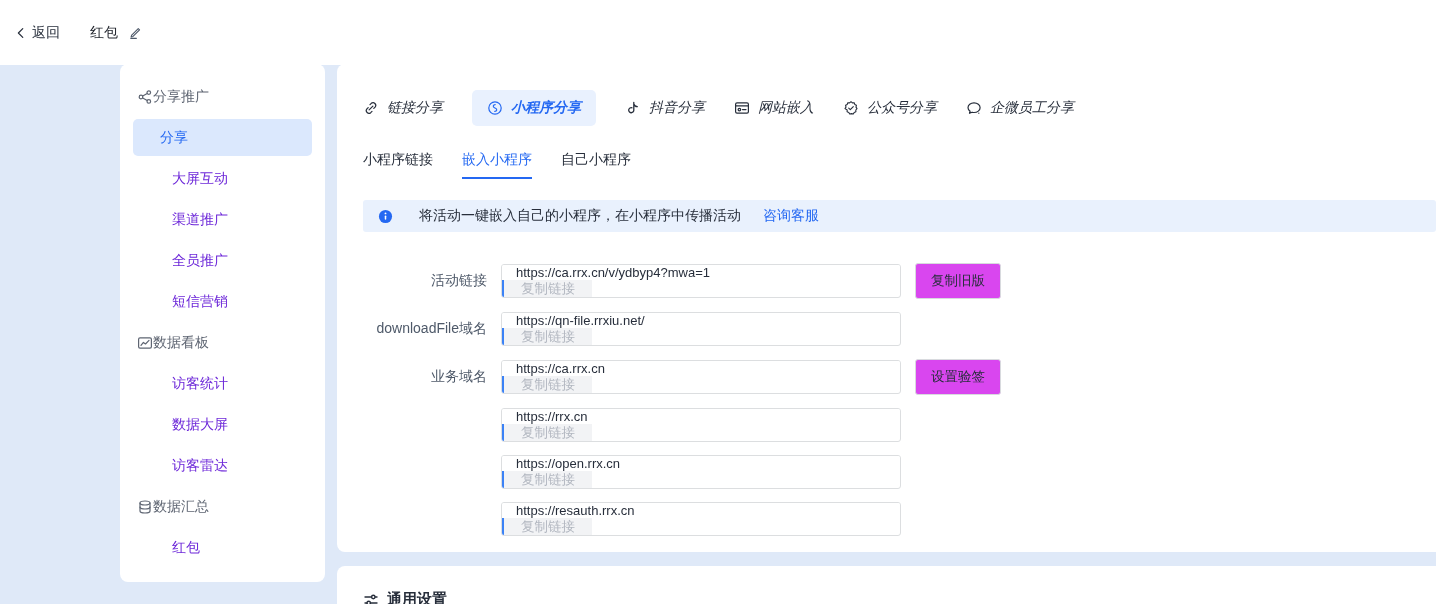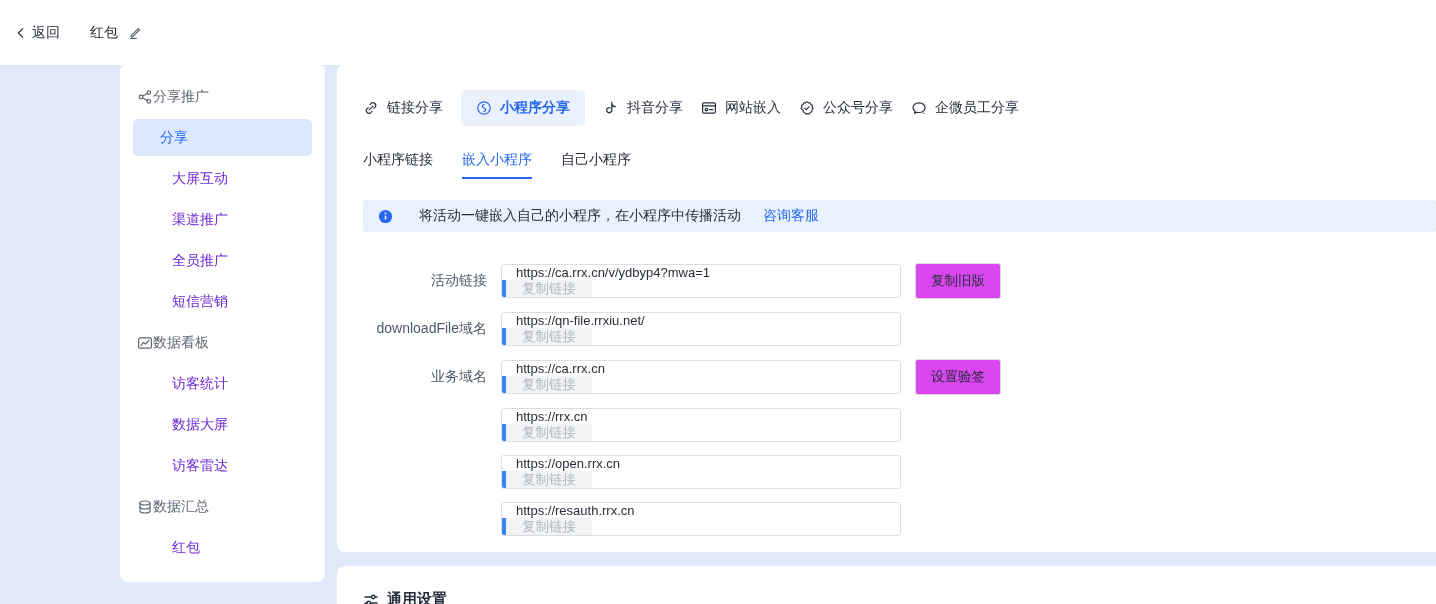--- a/index.html
+++ b/index.html
@@ -39,21 +39,21 @@
   .side-item.active {
     margin:2px 13px; height:37px; padding-left:27px;
     background:#dbe8fd; border-radius:5px; color:#2468f2;
   }
 
   
   .main-card {
     position:absolute; left:337px; top:64px; width:1099px; height:488px;
     background:#fff; border-radius:8px 0 0 8px; padding:26px 0 0 26px;
   }
-  .tabs { display:flex; align-items:center; gap:18px; height:36px; }
+  .tabs { display:flex; align-items:center; gap:29px; height:36px;font-style:italic; }
   .tab {
     display:flex; align-items:center; gap:8px; height:36px;
     color:#272e3b; cursor:pointer; white-space:nowrap;
   }
   .tab.active {
     background:#e9f1fe; color:#2468f2; font-weight:bold;
     border-radius:5px; padding:0 15px;
   }
   .subtabs { display:flex; gap:29px; margin-top:25px; }
   .subtab { padding-bottom:8px; color:#272e3b; cursor:pointer; border-bottom:2px solid transparent; }
@@ -76,21 +76,21 @@
   }
   .input-group {
     display:flex; width:400px; height:34px;
     border:1px solid #dcdee0; border-radius:3px; overflow:hidden; background:#fff;flex-direction:column;
   }
   .input-group input {
     flex:1; border:none; outline:none; padding:0 14px;
     font-size:13px; color:#272e3b; font-family:inherit; background:#fff;
   }
   .copy-btn {
-    width:90px; border:none; border-left:4px solid #3b82f6;
+    width:90px; border:none; border-left:2px solid #3b82f6;
     background:#f2f3f5; color:#b2b7c0; font-size:13.5px;
     cursor:pointer; font-family:inherit; flex:0 0 auto;
   }
   .extra-btn {
     margin-left:14px; height:36px; padding:0 15px;
     background:#d946ef; border:1px solid #d8dade; border-radius:3px;
     color:#272e3b; font-size:13.5px; cursor:pointer; font-family:inherit;
   }
 
   

